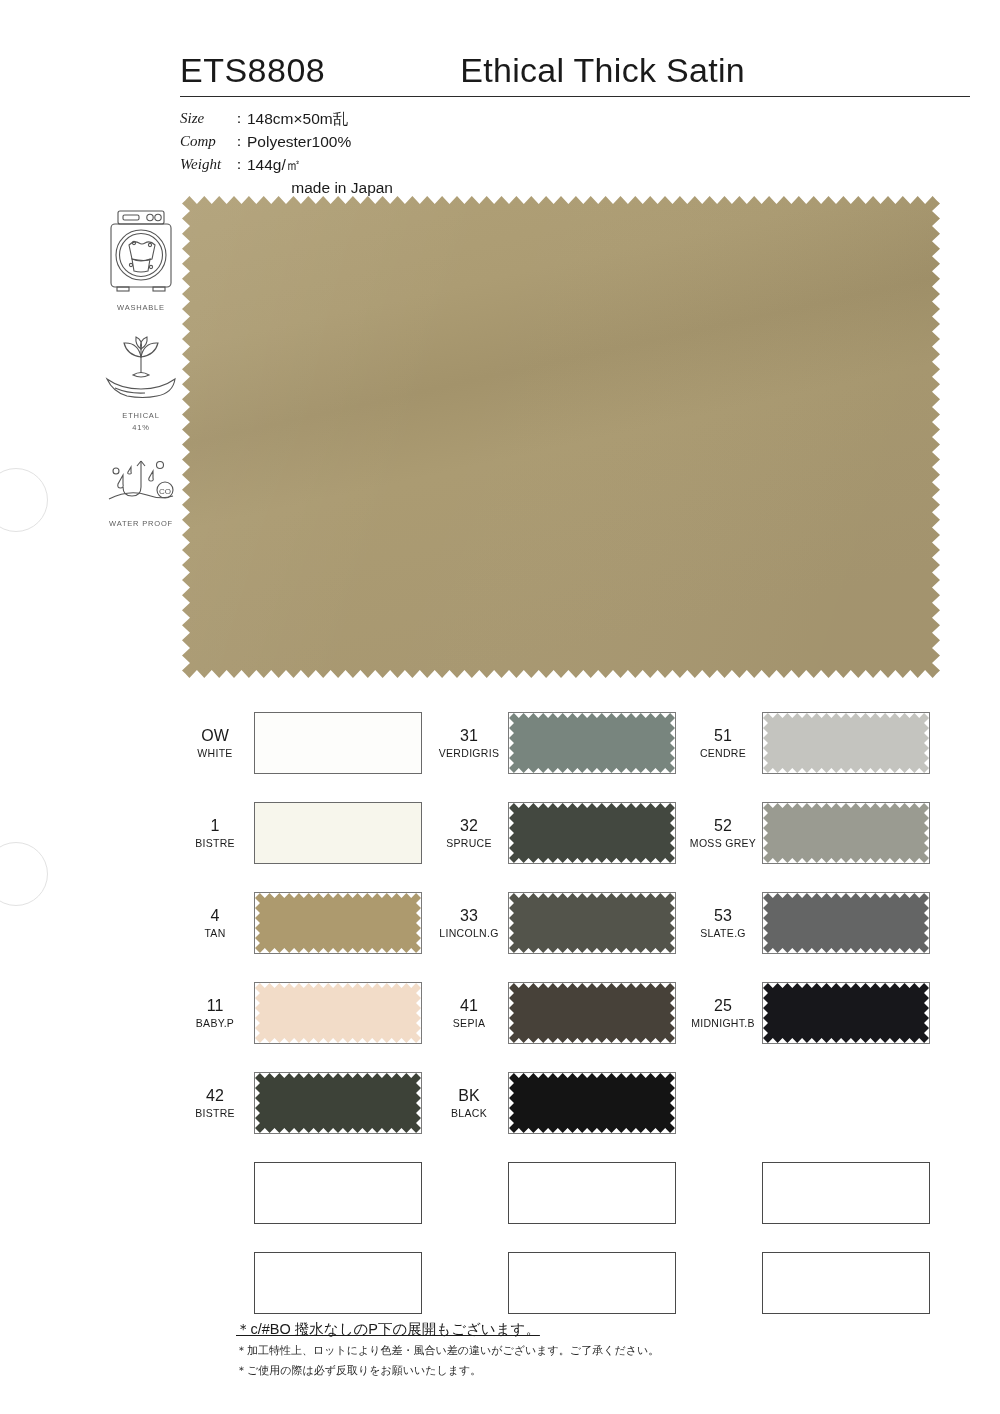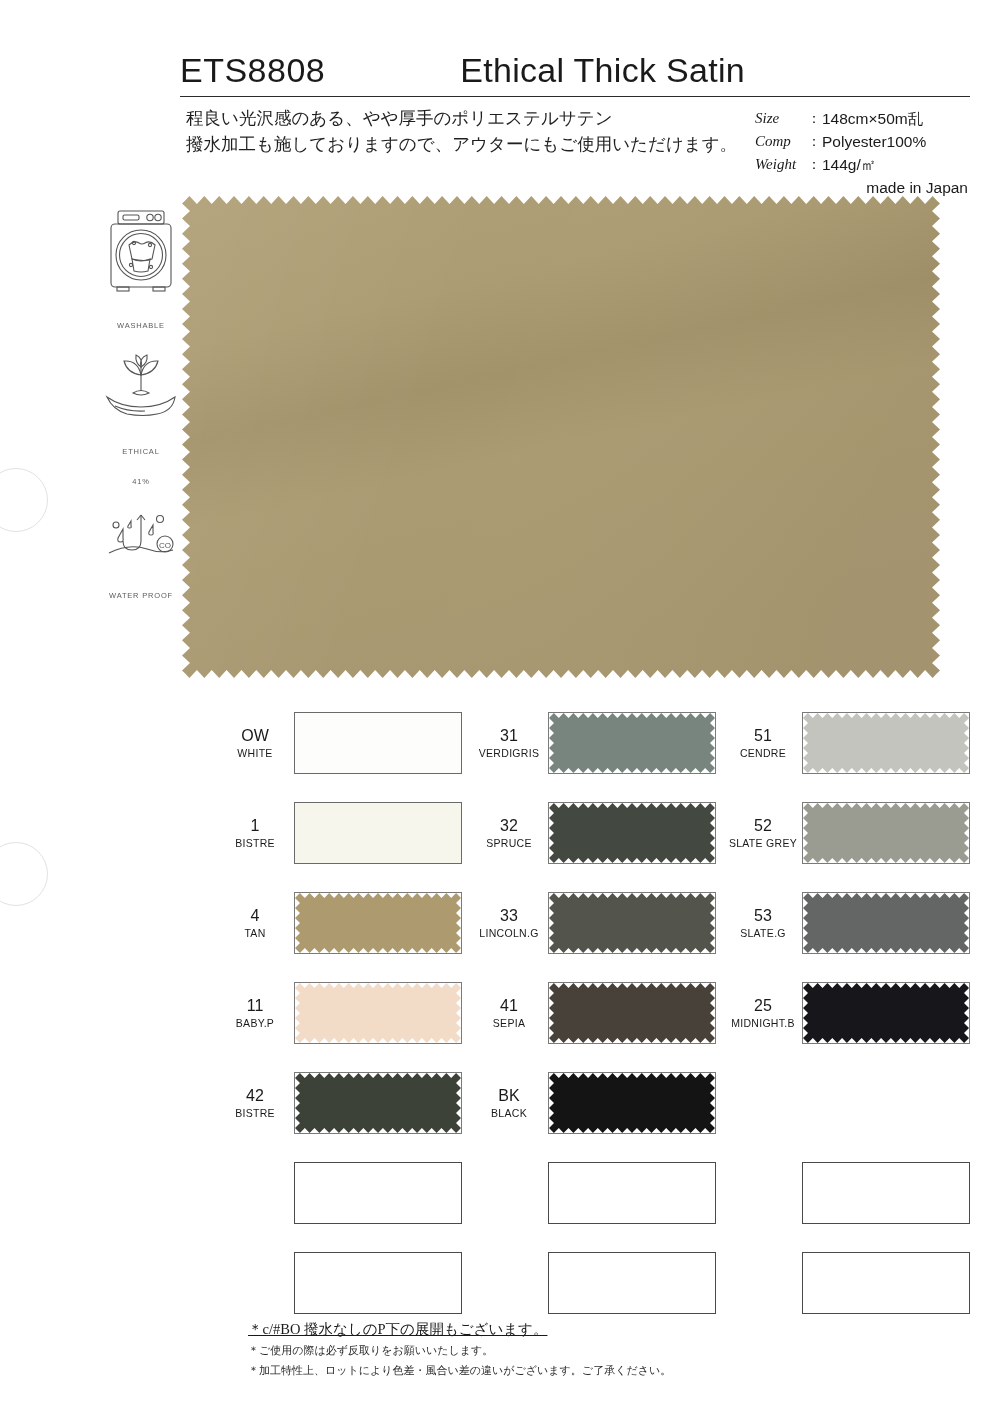--- a/index.html
+++ b/index.html
@@ -116,21 +116,21 @@
     width: 92px;
   }
   .icon-block {
     text-align: center;
     margin-bottom: 22px;
   }
   .icon-caption {
     font-size: 7.5px;
     letter-spacing: 0.8px;
     color: #5c5c5c;
-    margin-top: 20px;
+    margin-top: 2px;
     line-height: 10px;
   }
 
   
   #main-swatch-wrap {
     position: absolute;
     left: 182px;
     top: 196px;
     width: 758px;
     height: 482px;
@@ -140,21 +140,20 @@
     height: 100%;
     display: block;
   }
 
   
   #color-grid {
     position: absolute;
     left: 180px;
     top: 698px;
     width: 762px;
-    margin-left: 40px;
   }
   .grid-row {
     display: flex;
     height: 90px;
   }
   .grid-cell {
     width: 254px;
     display: flex;
     align-items: center;
   }
@@ -197,24 +196,24 @@
     height: 62px;
     flex: none;
     border: 1px solid #6a6a6a;
     box-sizing: border-box;
   }
   .blank-row .cell-label { visibility: hidden; }
 
   
   #footnotes {
     position: absolute;
-    left: 248px;
+    left: 236px;
     top: 1318px;
     width: 620px;
-    font-family: Liberation Serif, serif;
+    font-family: Liberation Sans, sans-serif;
   }
   #note-primary {
     font-size: 14.5px;
     line-height: 22px;
     text-decoration: underline;
     color: #1a1a1a;
     white-space: nowrap;
   }
   .note-small {
     font-size: 11px;
@@ -230,24 +229,20 @@
 <div class="punch" id="punch-2"></div>
 
 <div id="header">
   <div id="header-row">
     <div id="product-code">ETS8808</div>
     <div id="product-name">Ethical Thick Satin</div>
   </div>
   <div id="header-rule"></div>
 
   <div id="header-body">
-    <div id="desc-block">
-      <div class="desc-line">程良い光沢感のある、やや厚手のポリエステルサテン</div>
-      <div class="desc-line">撥水加工も施しておりますので、アウターにもご使用いただけます。</div>
-    </div>
     <div id="spec-block">
       <div class="spec-row">
         <span class="spec-key">Size</span>
         <span class="spec-sep">：</span>
         <span class="spec-val">148cm×50m乱</span>
       </div>
       <div class="spec-row">
         <span class="spec-key">Comp</span>
         <span class="spec-sep">：</span>
         <span class="spec-val">Polyester100%</span>
@@ -395,21 +390,21 @@
         <div class="cell-chip">
           <svg viewBox="0 0 168 62" preserveAspectRatio="none">
             <rect x="0.5" y="0.5" width="167" height="61" fill="none" stroke="#7a7a7a" stroke-width="1"></rect>
             <polygon points="0.0,5.0 4.9,0.0 9.8,5.0 14.6,0.0 19.5,5.0 24.4,0.0 29.3,5.0 34.2,0.0 39.1,5.0 43.9,0.0 48.8,5.0 53.7,0.0 58.6,5.0 63.5,0.0 68.4,5.0 73.2,0.0 78.1,5.0 83.0,0.0 87.9,5.0 92.8,0.0 97.6,5.0 102.5,0.0 107.4,5.0 112.3,0.0 117.2,5.0 122.1,0.0 126.9,5.0 131.8,0.0 136.7,5.0 141.6,0.0 146.5,5.0 151.4,0.0 156.2,5.0 161.1,0.0 166.0,5.0 161.0,0.0 166.0,5.0 161.0,10.0 166.0,15.0 161.0,20.0 166.0,25.0 161.0,30.0 166.0,35.0 161.0,40.0 166.0,45.0 161.0,50.0 166.0,55.0 161.0,60.0 166.0,55.0 161.1,60.0 156.2,55.0 151.4,60.0 146.5,55.0 141.6,60.0 136.7,55.0 131.8,60.0 126.9,55.0 122.1,60.0 117.2,55.0 112.3,60.0 107.4,55.0 102.5,60.0 97.6,55.0 92.8,60.0 87.9,55.0 83.0,60.0 78.1,55.0 73.2,60.0 68.4,55.0 63.5,60.0 58.6,55.0 53.7,60.0 48.8,55.0 43.9,60.0 39.1,55.0 34.2,60.0 29.3,55.0 24.4,60.0 19.5,55.0 14.6,60.0 9.8,55.0 4.9,60.0 0.0,55.0 5.0,60.0 0.0,55.0 5.0,50.0 0.0,45.0 5.0,40.0 0.0,35.0 5.0,30.0 0.0,25.0 5.0,20.0 0.0,15.0 5.0,10.0 0.0,5.0 5.0,0.0" transform="translate(1,1)" fill="#434840"></polygon>
           </svg>
         </div>
       </div>
       <div class="grid-cell">
         <div class="cell-label">
           <div class="cell-code">52</div>
-          <div class="cell-name">SLATE GREY</div>
+          <div class="cell-name">MOSS GREY</div>
         </div>
         <div class="cell-chip">
           <svg viewBox="0 0 168 62" preserveAspectRatio="none">
             <rect x="0.5" y="0.5" width="167" height="61" fill="none" stroke="#7a7a7a" stroke-width="1"></rect>
             <polygon points="0.0,5.0 4.9,0.0 9.8,5.0 14.6,0.0 19.5,5.0 24.4,0.0 29.3,5.0 34.2,0.0 39.1,5.0 43.9,0.0 48.8,5.0 53.7,0.0 58.6,5.0 63.5,0.0 68.4,5.0 73.2,0.0 78.1,5.0 83.0,0.0 87.9,5.0 92.8,0.0 97.6,5.0 102.5,0.0 107.4,5.0 112.3,0.0 117.2,5.0 122.1,0.0 126.9,5.0 131.8,0.0 136.7,5.0 141.6,0.0 146.5,5.0 151.4,0.0 156.2,5.0 161.1,0.0 166.0,5.0 161.0,0.0 166.0,5.0 161.0,10.0 166.0,15.0 161.0,20.0 166.0,25.0 161.0,30.0 166.0,35.0 161.0,40.0 166.0,45.0 161.0,50.0 166.0,55.0 161.0,60.0 166.0,55.0 161.1,60.0 156.2,55.0 151.4,60.0 146.5,55.0 141.6,60.0 136.7,55.0 131.8,60.0 126.9,55.0 122.1,60.0 117.2,55.0 112.3,60.0 107.4,55.0 102.5,60.0 97.6,55.0 92.8,60.0 87.9,55.0 83.0,60.0 78.1,55.0 73.2,60.0 68.4,55.0 63.5,60.0 58.6,55.0 53.7,60.0 48.8,55.0 43.9,60.0 39.1,55.0 34.2,60.0 29.3,55.0 24.4,60.0 19.5,55.0 14.6,60.0 9.8,55.0 4.9,60.0 0.0,55.0 5.0,60.0 0.0,55.0 5.0,50.0 0.0,45.0 5.0,40.0 0.0,35.0 5.0,30.0 0.0,25.0 5.0,20.0 0.0,15.0 5.0,10.0 0.0,5.0 5.0,0.0" transform="translate(1,1)" fill="#9A9B91"></polygon>
           </svg>
         </div>
       </div>
     </div>
     <div class="grid-row">
@@ -539,15 +534,15 @@
       </div>
       <div class="grid-cell">
         <div class="cell-label"></div>
         <div class="chip-empty"></div>
       </div>
     </div>
   </div>
 
 <div id="footnotes">
   <div id="note-primary">＊c/#BO 撥水なしのP下の展開もございます。</div>
+  <div class="note-small">＊加工特性上、ロットにより色差・風合い差の違いがございます。ご了承ください。</div>
   <div class="note-small">＊ご使用の際は必ず反取りをお願いいたします。</div>
-  <div class="note-small">＊加工特性上、ロットにより色差・風合い差の違いがございます。ご了承ください。</div>
 </div>
 
 </body></html>

